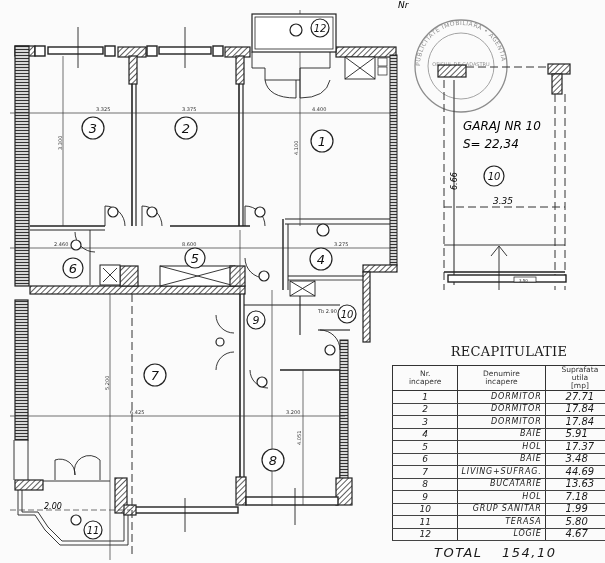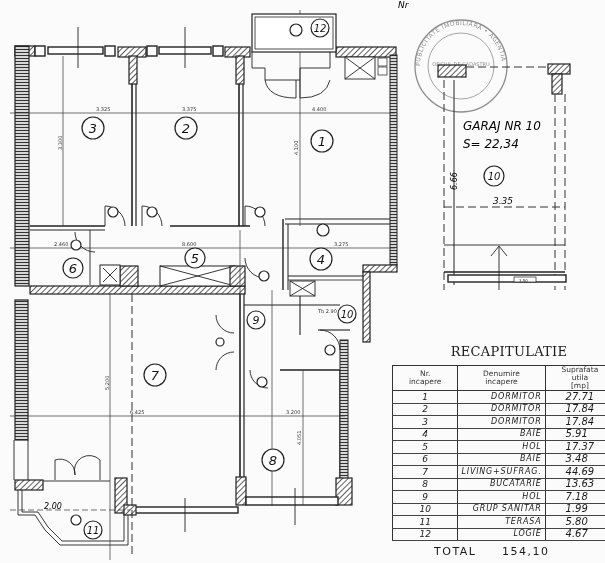--- a/index.html
+++ b/index.html
@@ -15,21 +15,21 @@
   .rlabel{font-size:13px;font-style:italic;text-anchor:middle;dominant-baseline:central;fill:#111;}
   .dimtxt{font-size:5px;fill:#333;}
   #recap{position:absolute;left:392px;top:344px;width:212px;}
   #recap .title{font-family:"DejaVu Serif",serif;font-size:13px;text-align:center;margin-left:22px;letter-spacing:0.3px;}
   #recap table{border-collapse:collapse;width:210px;margin-top:6px;font-size:9px;}
   #recap th{font-weight:normal;font-size:7.5px;border:1px solid #333;padding:0 16px;line-height:8px;color:#333;}
   #recap td{border-left:1px solid #333;border-right:1px solid #333;border-bottom:1px solid #444;height:11.5px;padding:0 3px;font-style:italic;line-height:10px;text-align:right;}
   #recap td.nr{width:27px;text-align:center;}
   #recap td.name{width:80px;font-size:8px;letter-spacing:0.8px;}
   #recap td.val{text-align:left;padding-left:20px;font-size:10px;}
-  #recap .total{font-size:11px;margin-top:4px;letter-spacing:1.5px;}
+  #recap .total{font-style:italic;font-size:13px;margin-top:4px;letter-spacing:1.5px;}
   #recap .total span{display:inline-block;}
 </style>
 </head>
 <body>
 
 <svg width="605" height="563" viewBox="0 0 605 563" xmlns="http://www.w3.org/2000/svg">
   <defs>
     <pattern id="hatch" width="4" height="4" patternUnits="userSpaceOnUse" patternTransform="rotate(45)">
       <rect width="4" height="4" fill="#fff"></rect>
       <line x1="0" y1="0" x2="0" y2="4" stroke="#333" stroke-width="1.6"></line>

